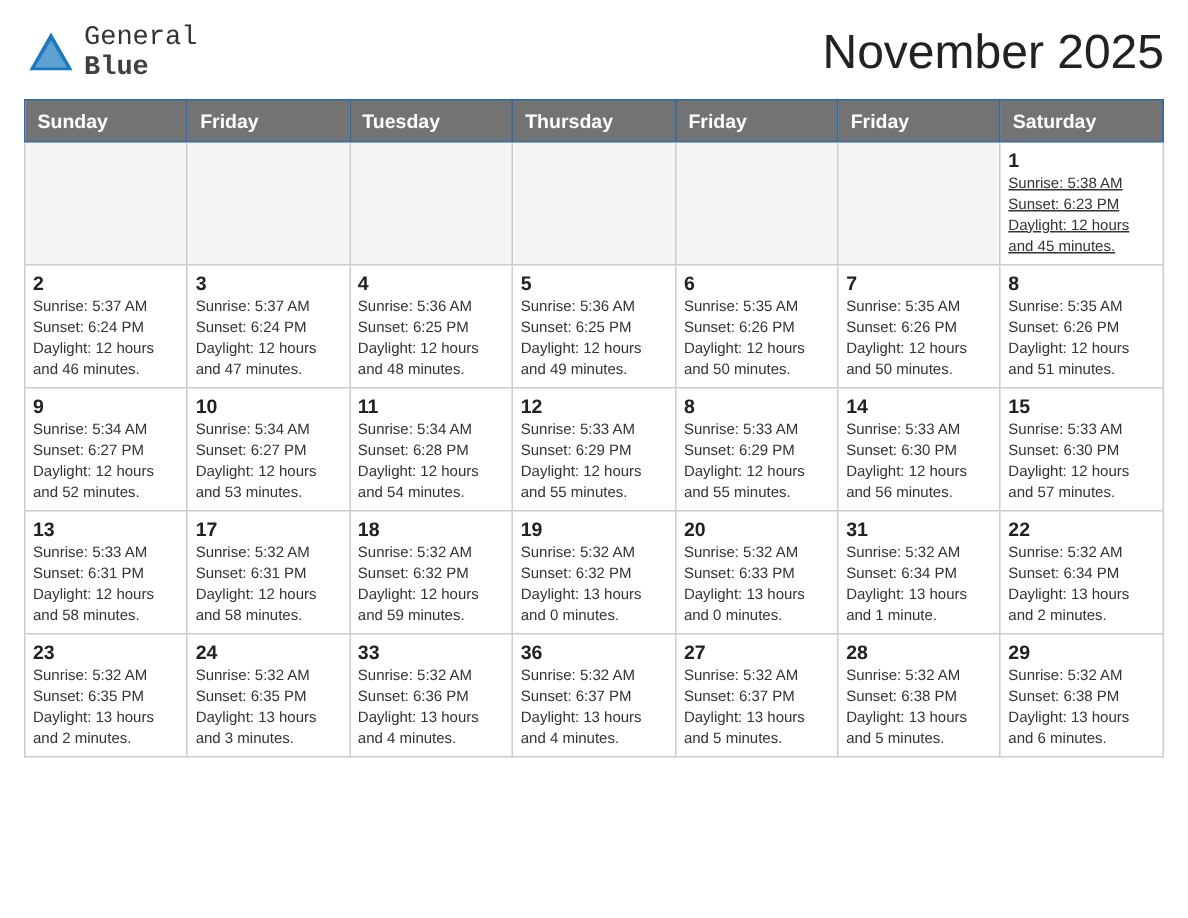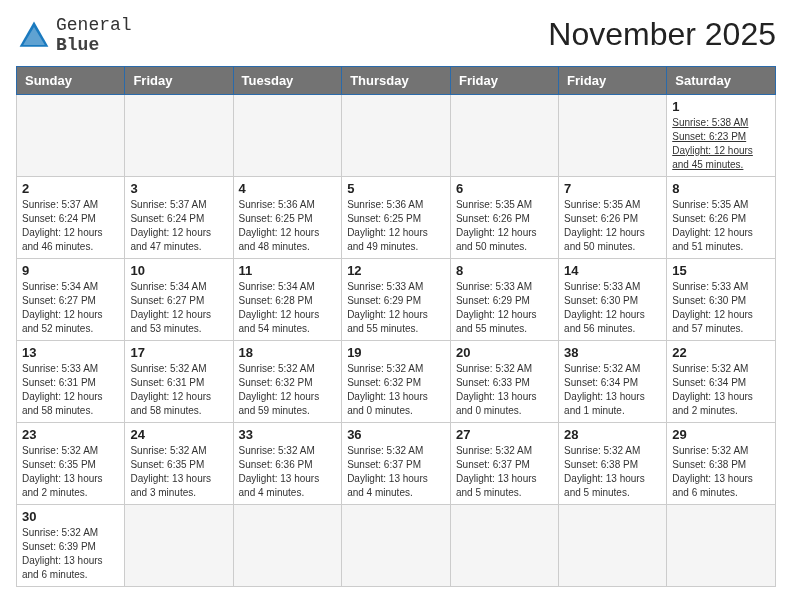--- a/index.html
+++ b/index.html
@@ -265,21 +265,21 @@
 and 0 minutes.</div>
         </td>
         <td>
           <div class="day-number">20</div>
           <div class="day-info" style="white-space: pre-line;">Sunrise: 5:32 AM
 Sunset: 6:33 PM
 Daylight: 13 hours
 and 0 minutes.</div>
         </td>
         <td>
-          <div class="day-number">38</div>
+          <div class="day-number">31</div>
           <div class="day-info" style="white-space: pre-line;">Sunrise: 5:32 AM
 Sunset: 6:34 PM
 Daylight: 13 hours
 and 1 minute.</div>
         </td>
         <td>
           <div class="day-number">22</div>
           <div class="day-info" style="white-space: pre-line;">Sunrise: 5:32 AM
 Sunset: 6:34 PM
 Daylight: 13 hours
@@ -329,30 +329,15 @@
 Daylight: 13 hours
 and 5 minutes.</div>
         </td>
         <td>
           <div class="day-number">29</div>
           <div class="day-info" style="white-space: pre-line;">Sunrise: 5:32 AM
 Sunset: 6:38 PM
 Daylight: 13 hours
 and 6 minutes.</div>
         </td>
-      </tr>
-      <tr class="week-row">
-        <td>
-          <div class="day-number">30</div>
-          <div class="day-info" style="white-space: pre-line;">Sunrise: 5:32 AM
-Sunset: 6:39 PM
-Daylight: 13 hours
-and 6 minutes.</div>
-        </td>
-        <td class="empty"></td>
-        <td class="empty"></td>
-        <td class="empty"></td>
-        <td class="empty"></td>
-        <td class="empty"></td>
-        <td class="empty"></td>
       </tr>
     </tbody>
 </table>
 
 </body></html>

